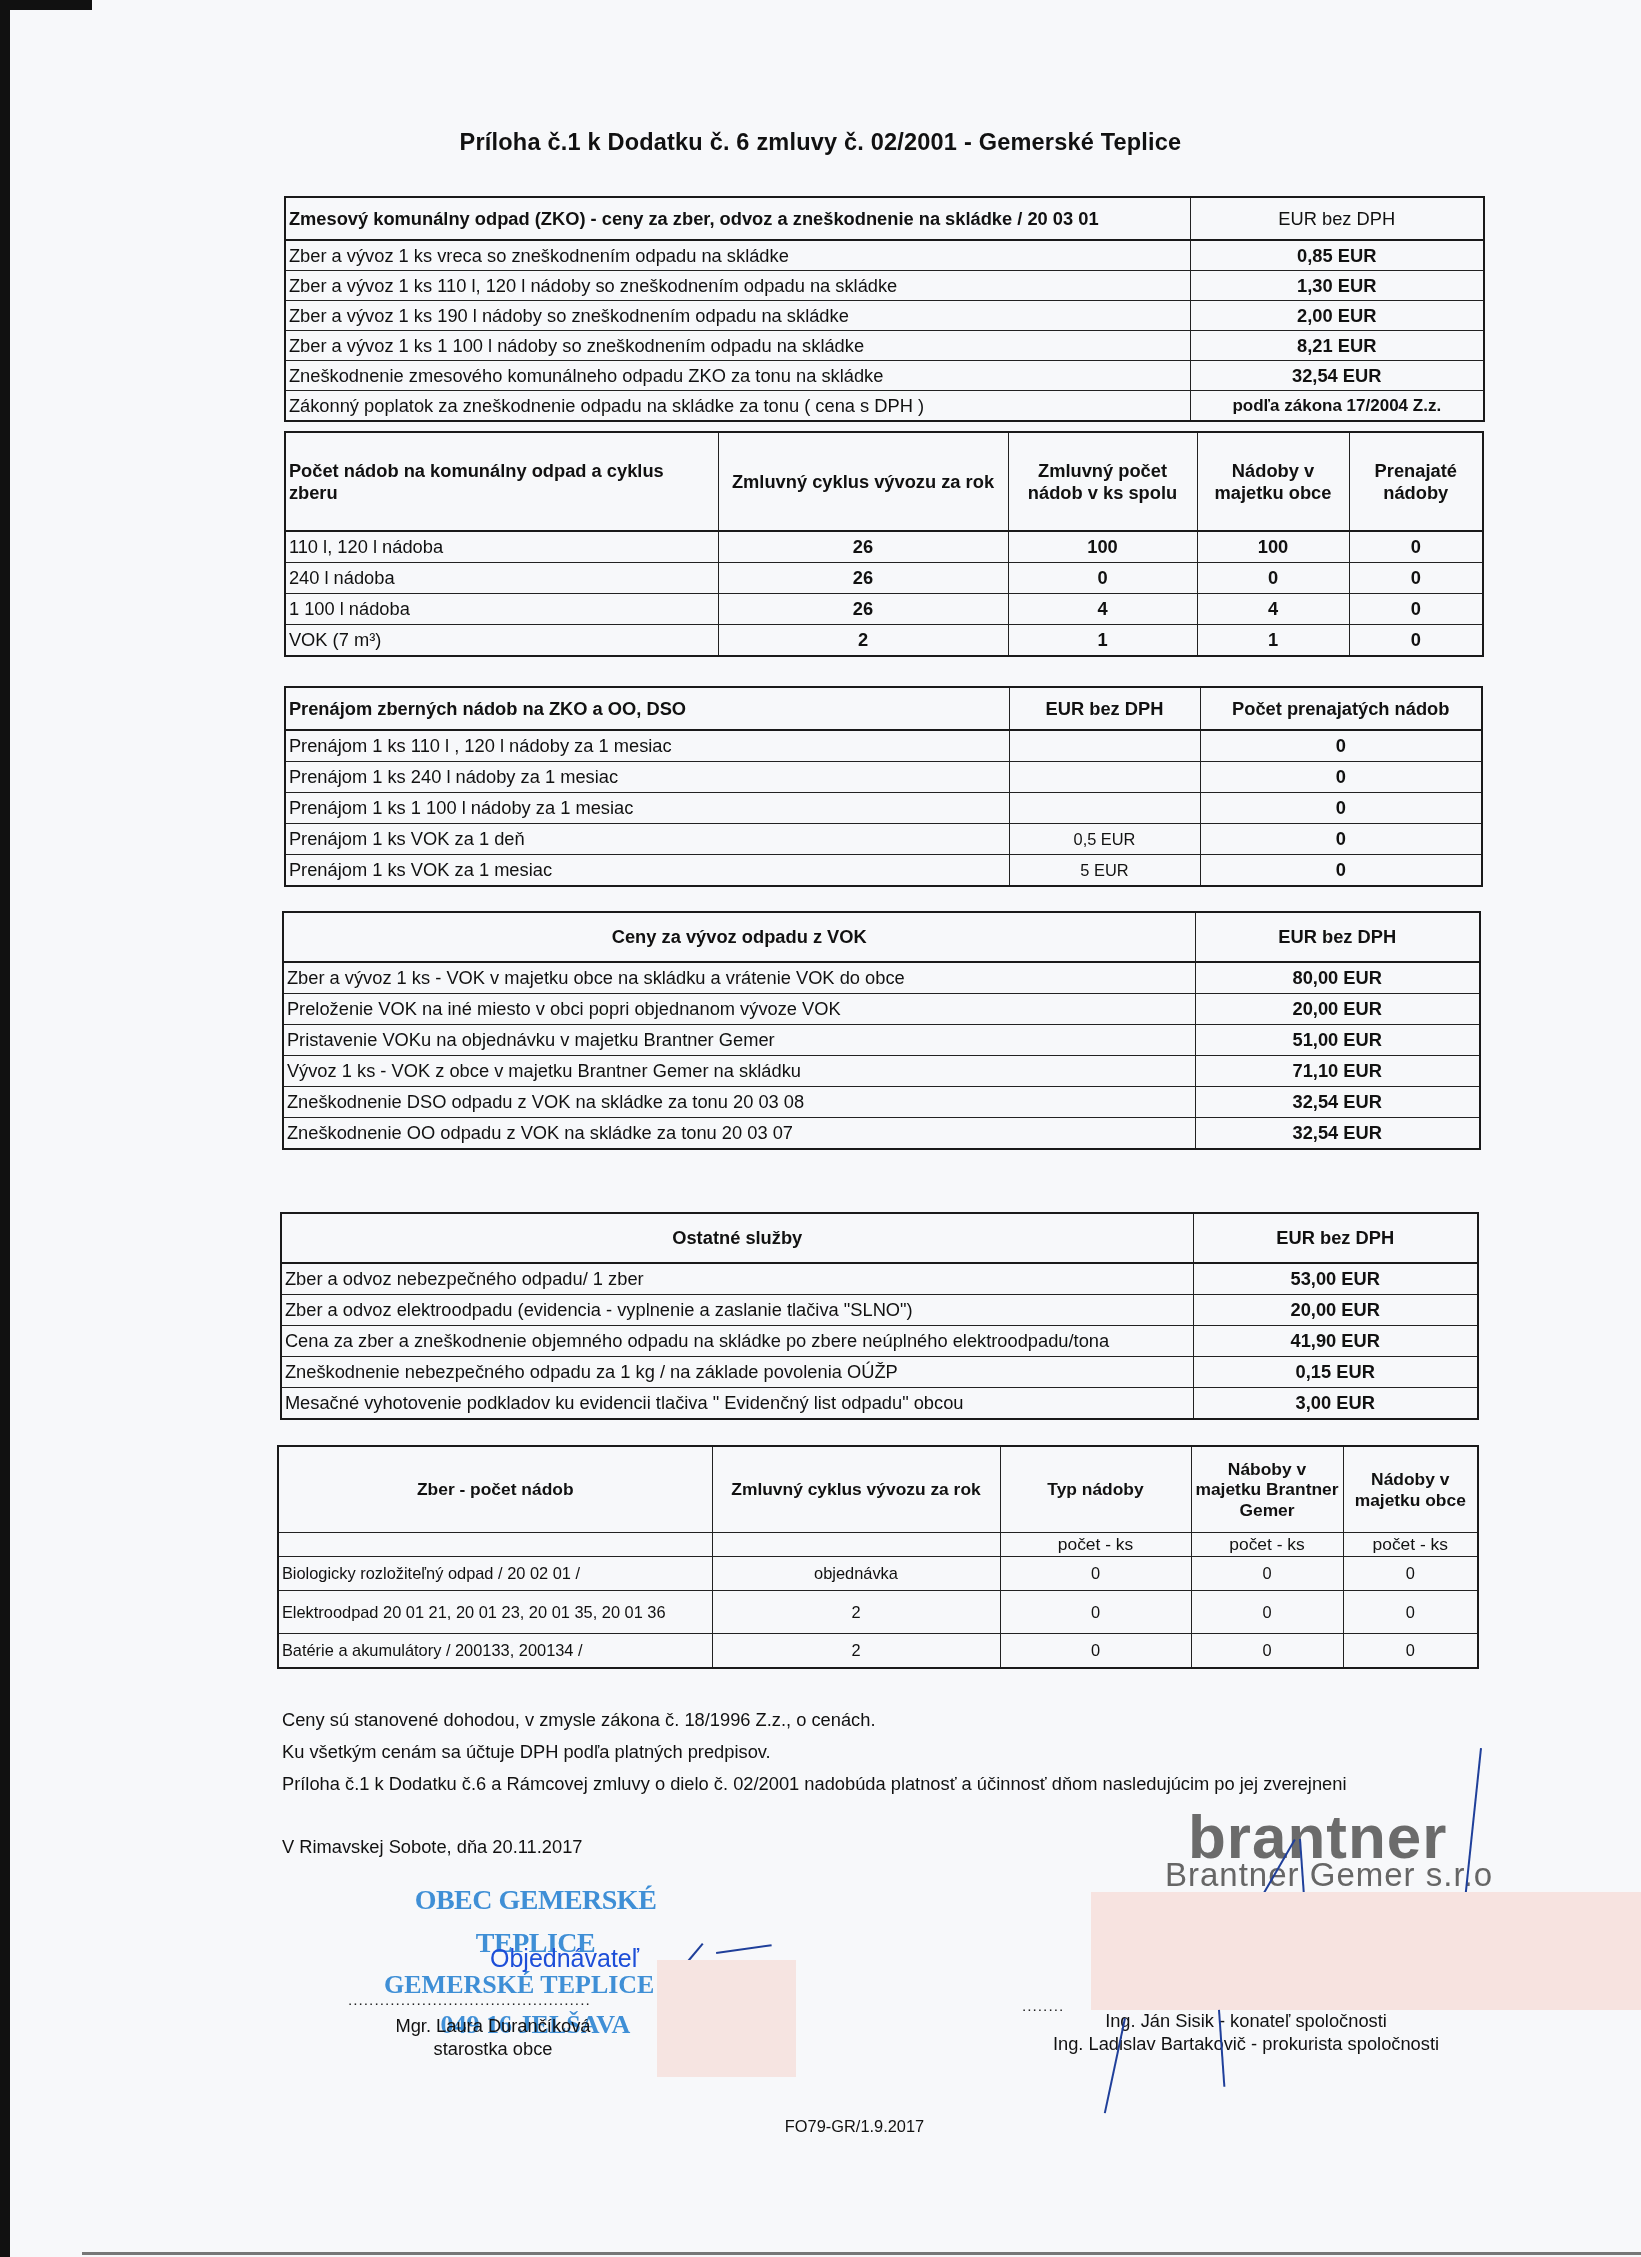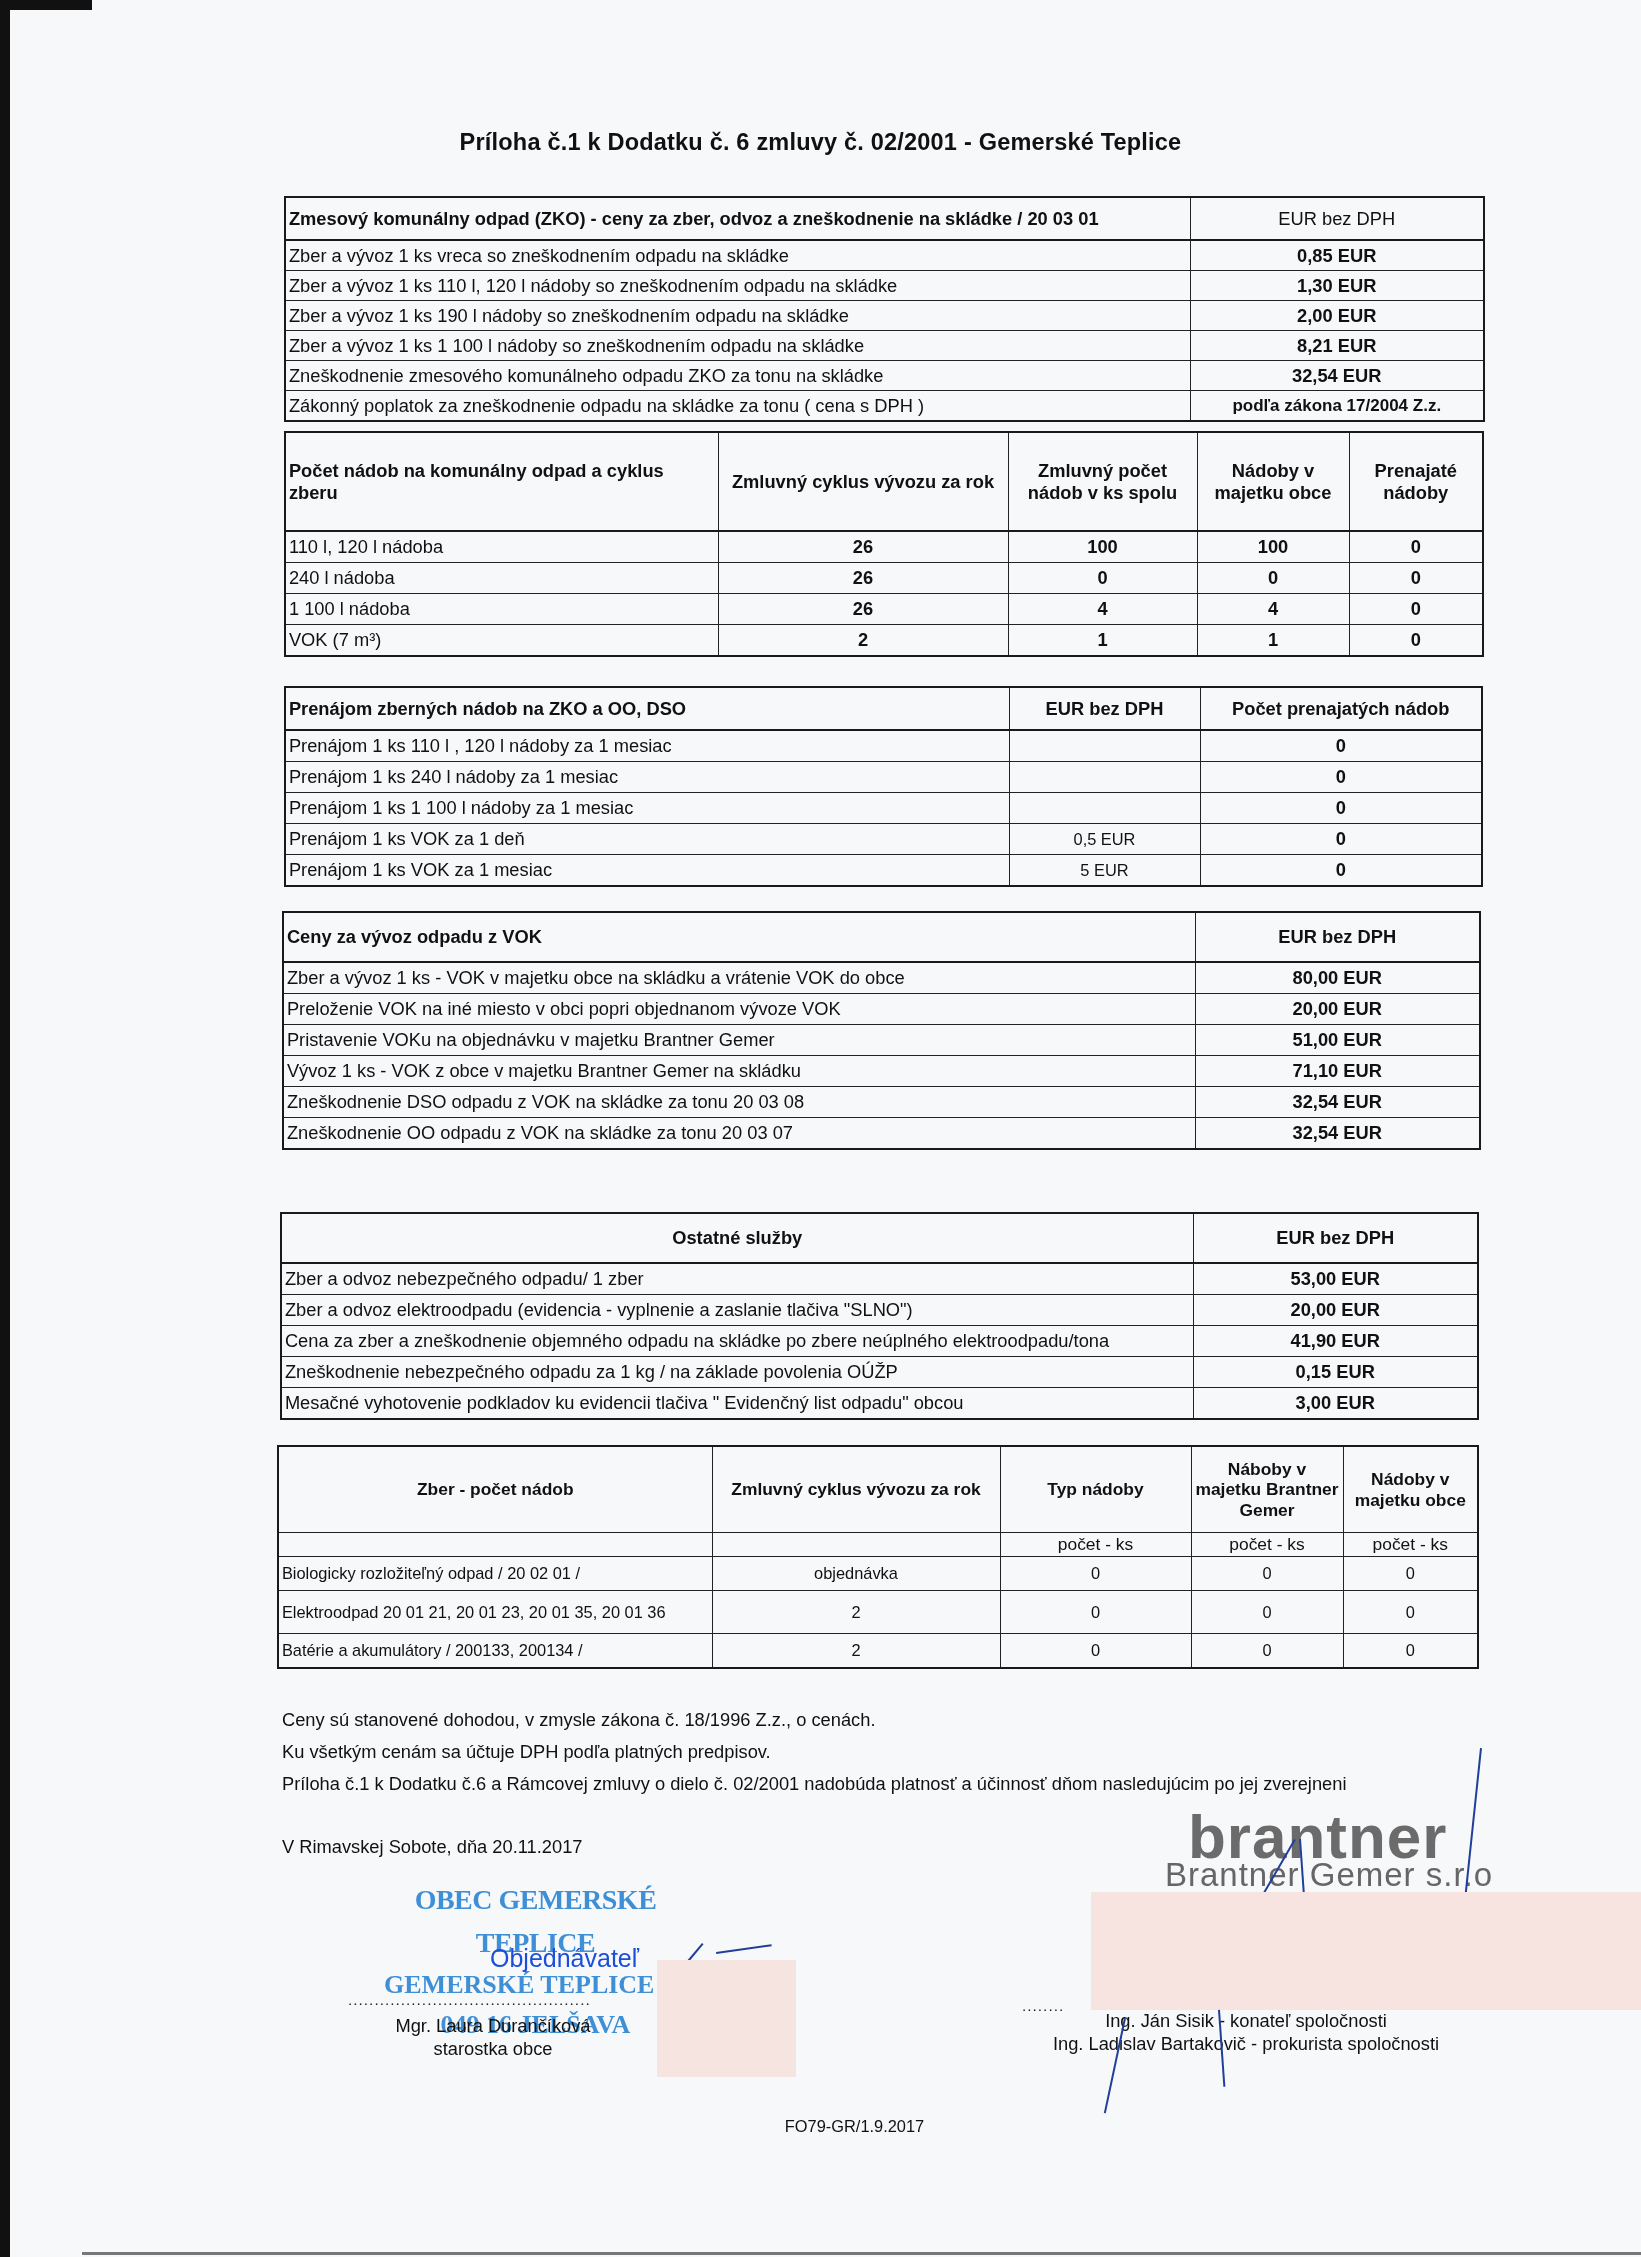--- a/index.html
+++ b/index.html
@@ -25,21 +25,21 @@
 
   #t2 { left:284px; top:431px; width:1197px; }
   #t2 tr.hrow td { height:97px; white-space:normal; }
   #t2 tr.r td { height:30px; }
 
   #t3 { left:284px; top:686px; width:1197px; }
   #t3 tr.hrow td { height:41px; }
   #t3 tr.r td { height:30px; }
 
   #t4 { left:282px; top:911px; width:1197px; }
-  #t4 tr.hrow td { height:48px; }
+  #t4 tr.hrow td { height:48px;text-align:center; }
   #t4 tr.r td { height:30px; }
 
   #t5 { left:280px; top:1212px; width:1197px; }
   #t5 tr.hrow td { height:48px; }
   #t5 tr.r td { height:30px; }
 
   #t6 { left:277px; top:1445px; width:1199px; }
   #t6 tr.hrow td { height:85px; white-space:normal; border-bottom:1.4px solid #222; }
   #t6 tr.units td { height:23px; font-size:17.4px; }
   #t6 tr.r td { height:33px; font-size:16.4px; }

